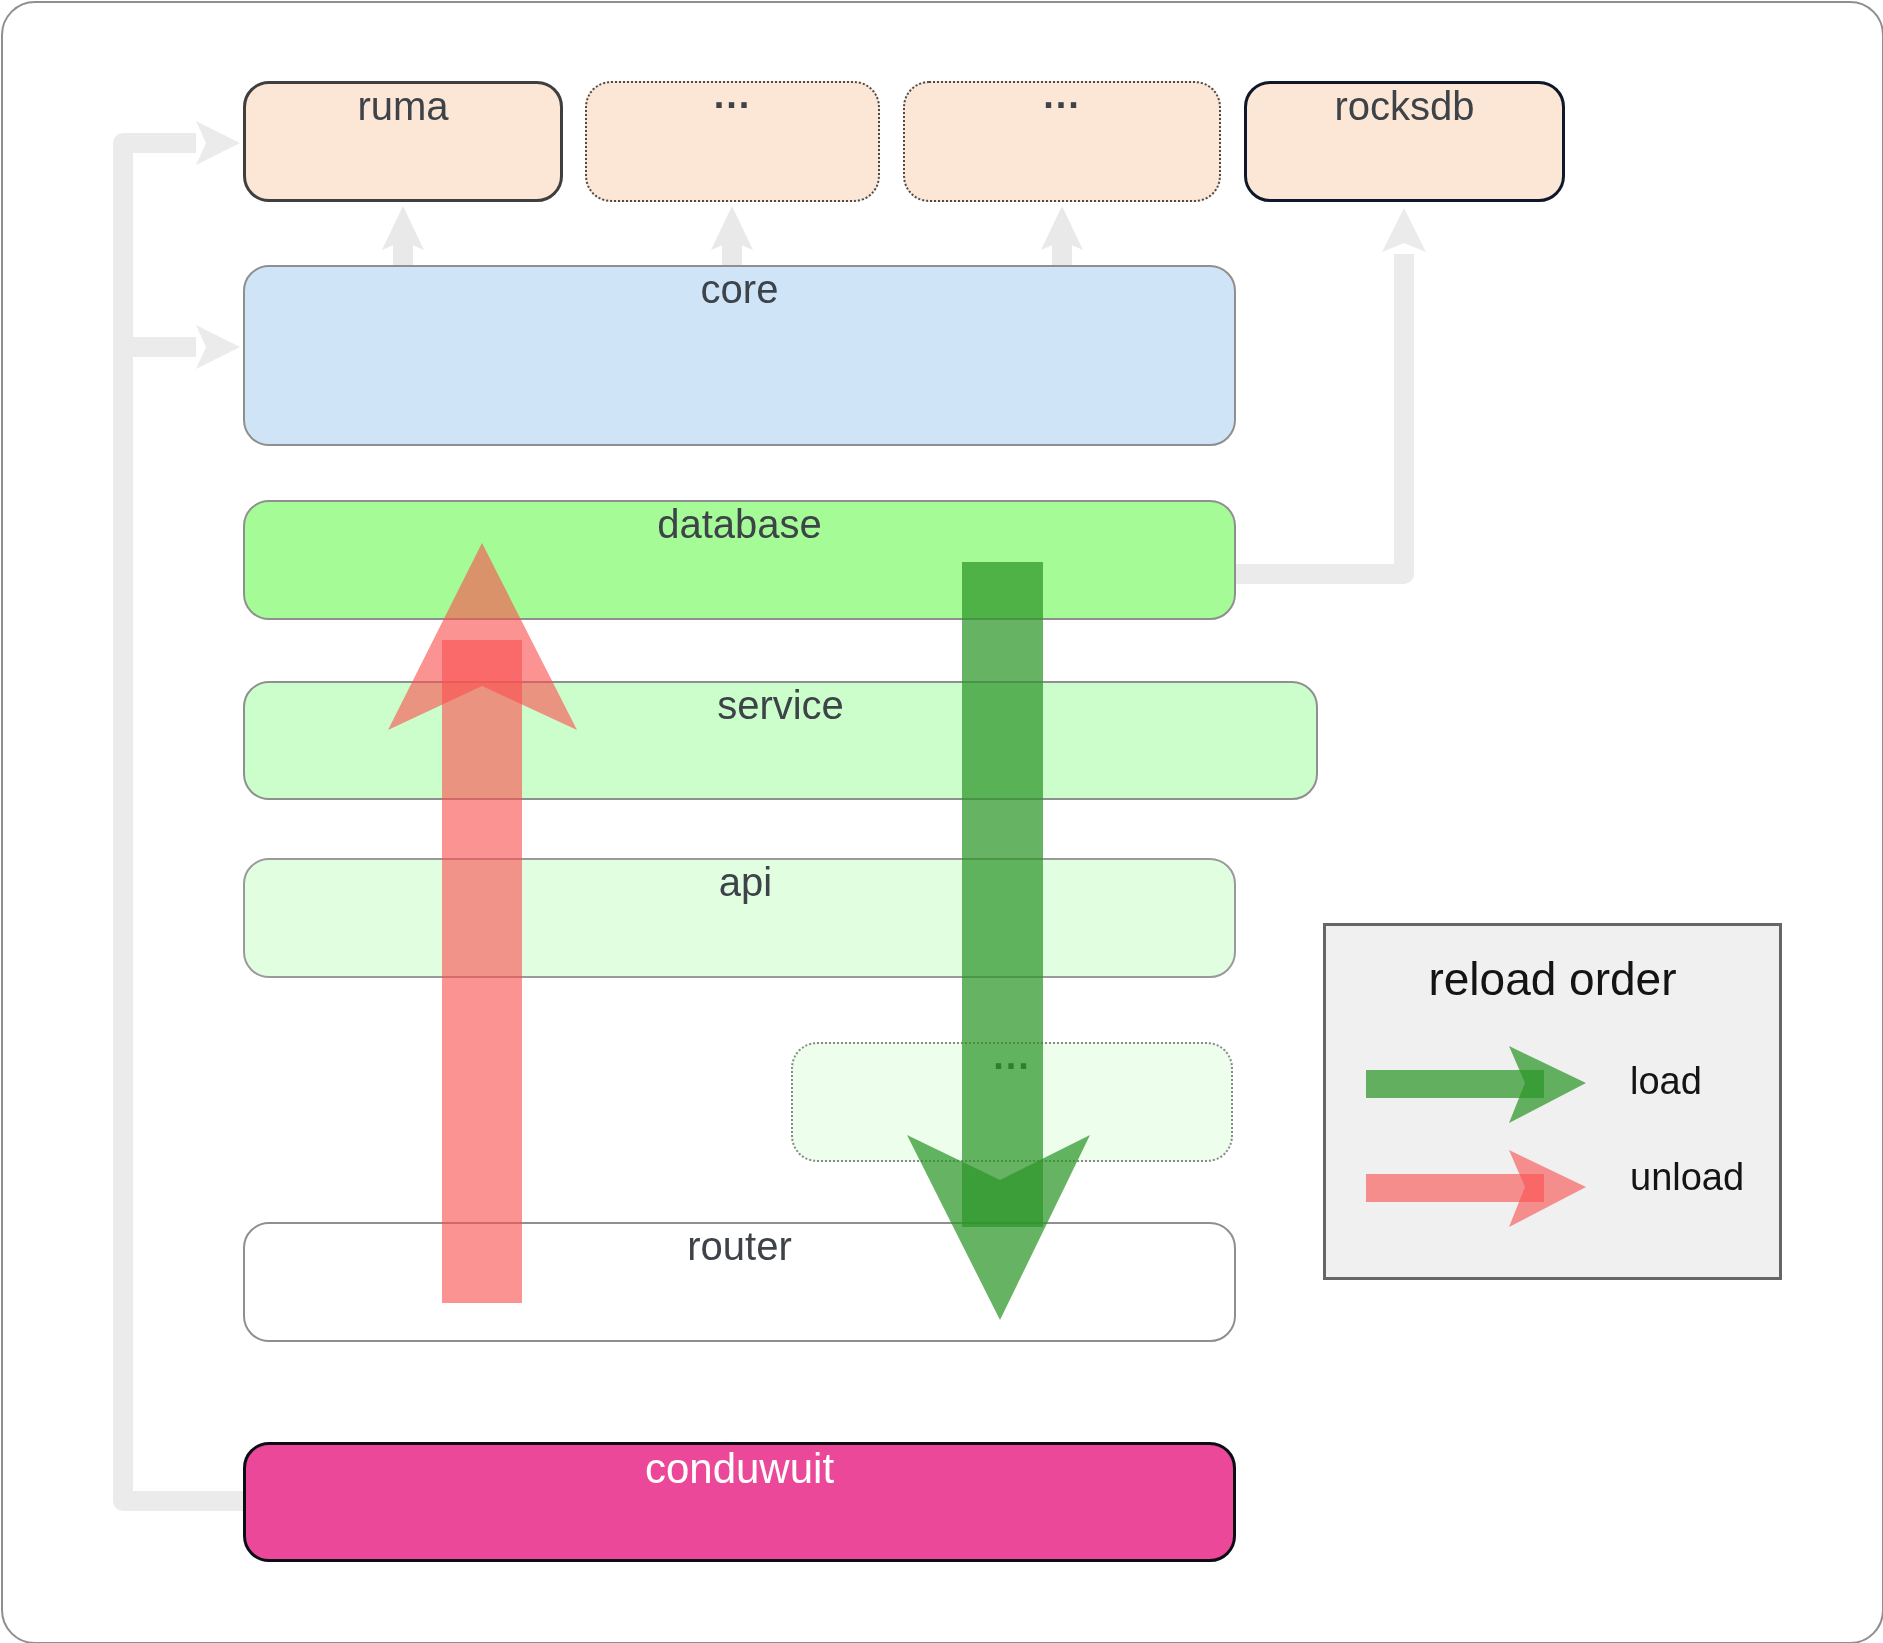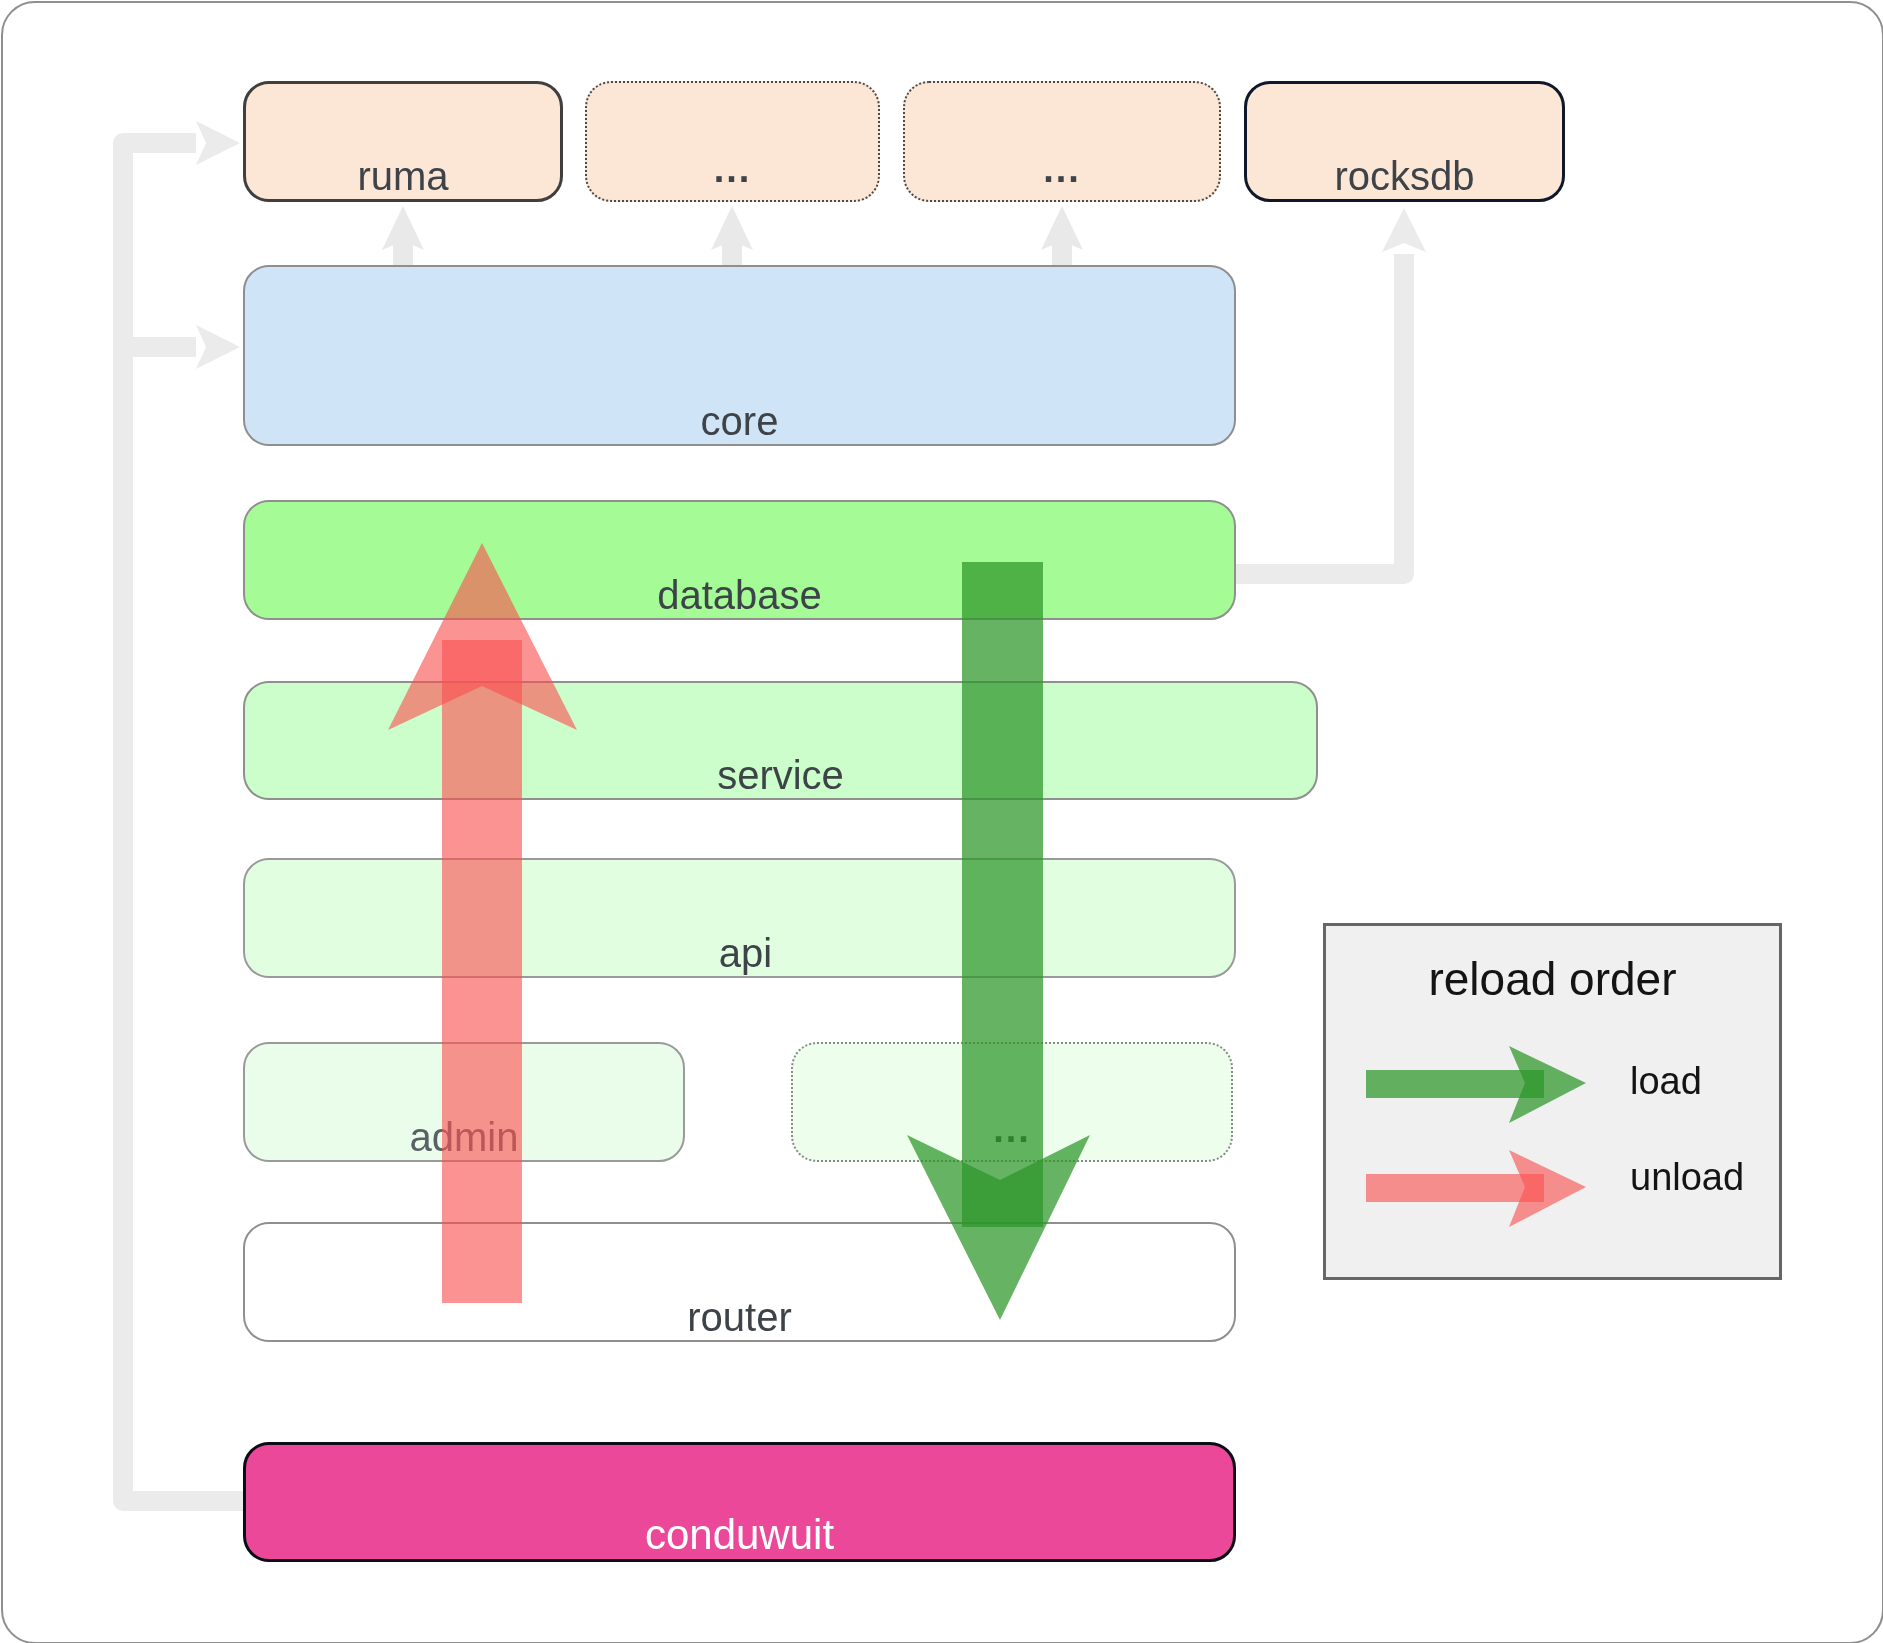--- a/index.html
+++ b/index.html
@@ -2,21 +2,21 @@
 <html><head>
 <meta charset="utf-8">
 <style>
   html,body{margin:0;padding:0;background:#fff;}
   body{font-family:"Liberation Sans", sans-serif;}
   #canvas{position:relative;width:1883px;height:1643px;background:#fff;overflow:hidden;}
   #outer-frame{position:absolute;left:1px;top:1px;width:1879px;height:1639px;
     border:2px solid #8f8f8f;border-radius:34px;pointer-events:none;}
   svg.layer{position:absolute;left:0;top:0;pointer-events:none;}
 
-  .box{position:absolute;display:flex;align-items:flex-end;justify-content:center;
+  .box{position:absolute;display:flex;align-items:flex-start;justify-content:center;
        box-sizing:border-box;border-radius:26px;font-size:40px;color:#3d4348;}
   .box-ruma{left:243px;top:81px;width:320px;height:121px;background:#fce6d5;border:3px solid #3f3f3f;}
   .box-dots1{left:585px;top:81px;width:295px;height:121px;background:#fce6d5;border:2px dotted #4a4a4a;}
   .box-dots2{left:903px;top:81px;width:318px;height:121px;background:#fce6d5;border:2px dotted #4a4a4a;}
   .box-rocksdb{left:1244px;top:81px;width:321px;height:121px;background:#fce6d5;border:3px solid #0f172a;}
   .box-core{left:243px;top:265px;width:993px;height:181px;background:#d0e4f7;border:2px solid #8f8f8f;}
   .box-database{left:243px;top:500px;width:993px;height:120px;background:#a5fb96;border:2px solid #8f8f8f;}
   .box-service{left:243px;top:681px;width:1075px;height:119px;background:#ccfecc;border:2px solid #8f8f8f;}
   .box-api{left:243px;top:858px;width:993px;height:120px;background:#e1fee1;border:2px solid #9a9a9a;padding-left:12px;}
   .box-admin{left:243px;top:1042px;width:442px;height:120px;background:#eafdea;border:2px solid #9a9a9a;color:#5a6066;}
@@ -78,23 +78,20 @@
   </div>
   <div class="box box-database">
     <span>database</span>
   </div>
   <div class="box box-service">
     <span>service</span>
   </div>
   <div class="box box-api">
     <span>api</span>
   </div>
-  <div class="box box-admin">
-    <span>admin</span>
-  </div>
   <div class="box box-admin-more">
     <span class="dots-label">...</span>
   </div>
   <div class="box box-router">
     <span>router</span>
   </div>
   <div class="box box-conduwuit">
     <span>conduwuit</span>
   </div>
 

